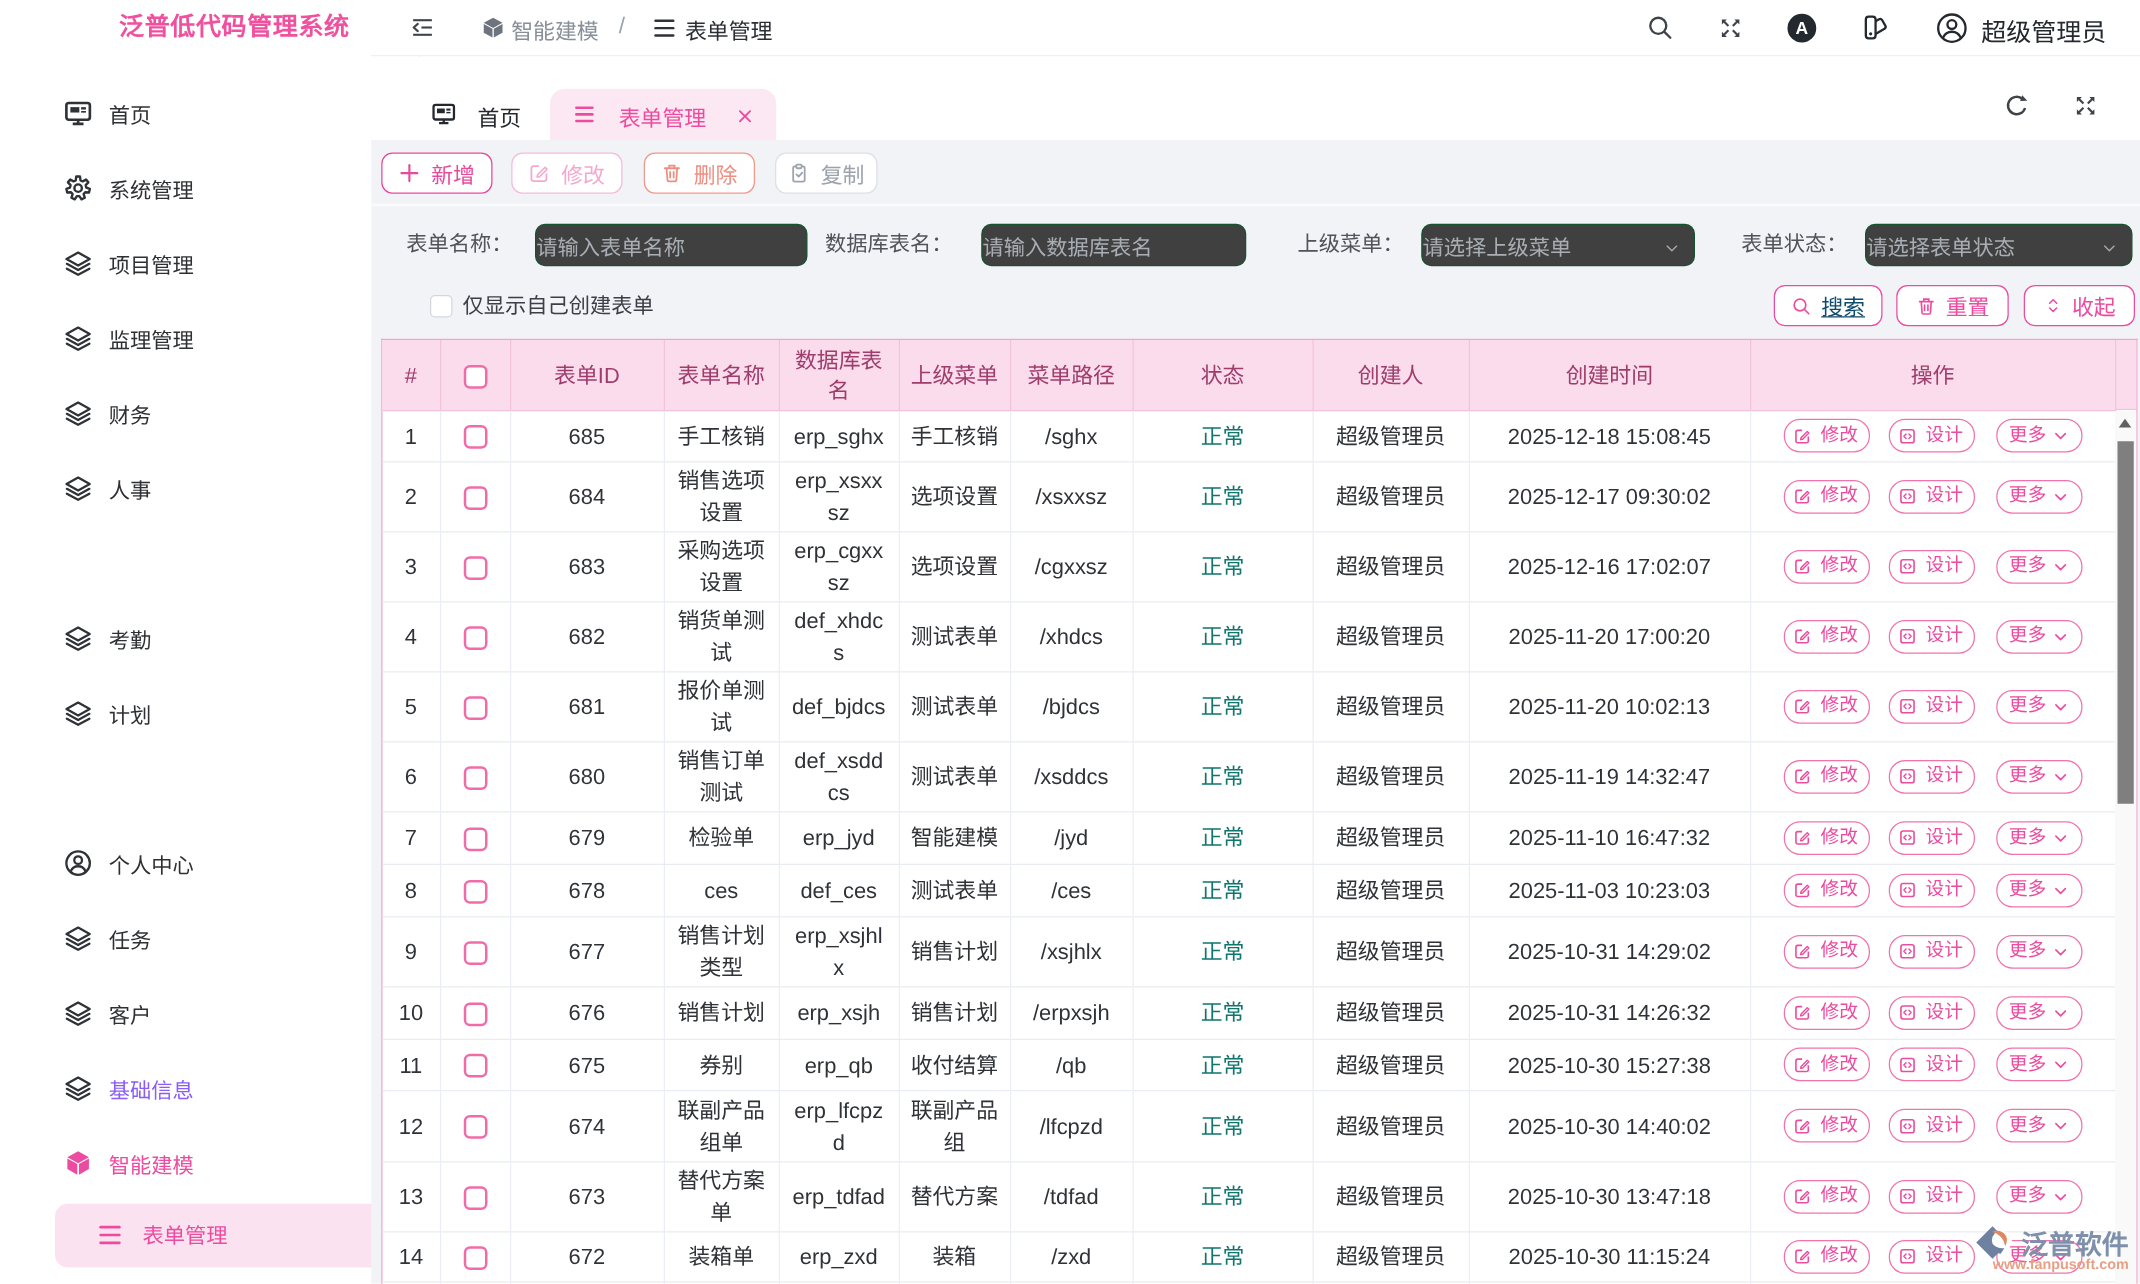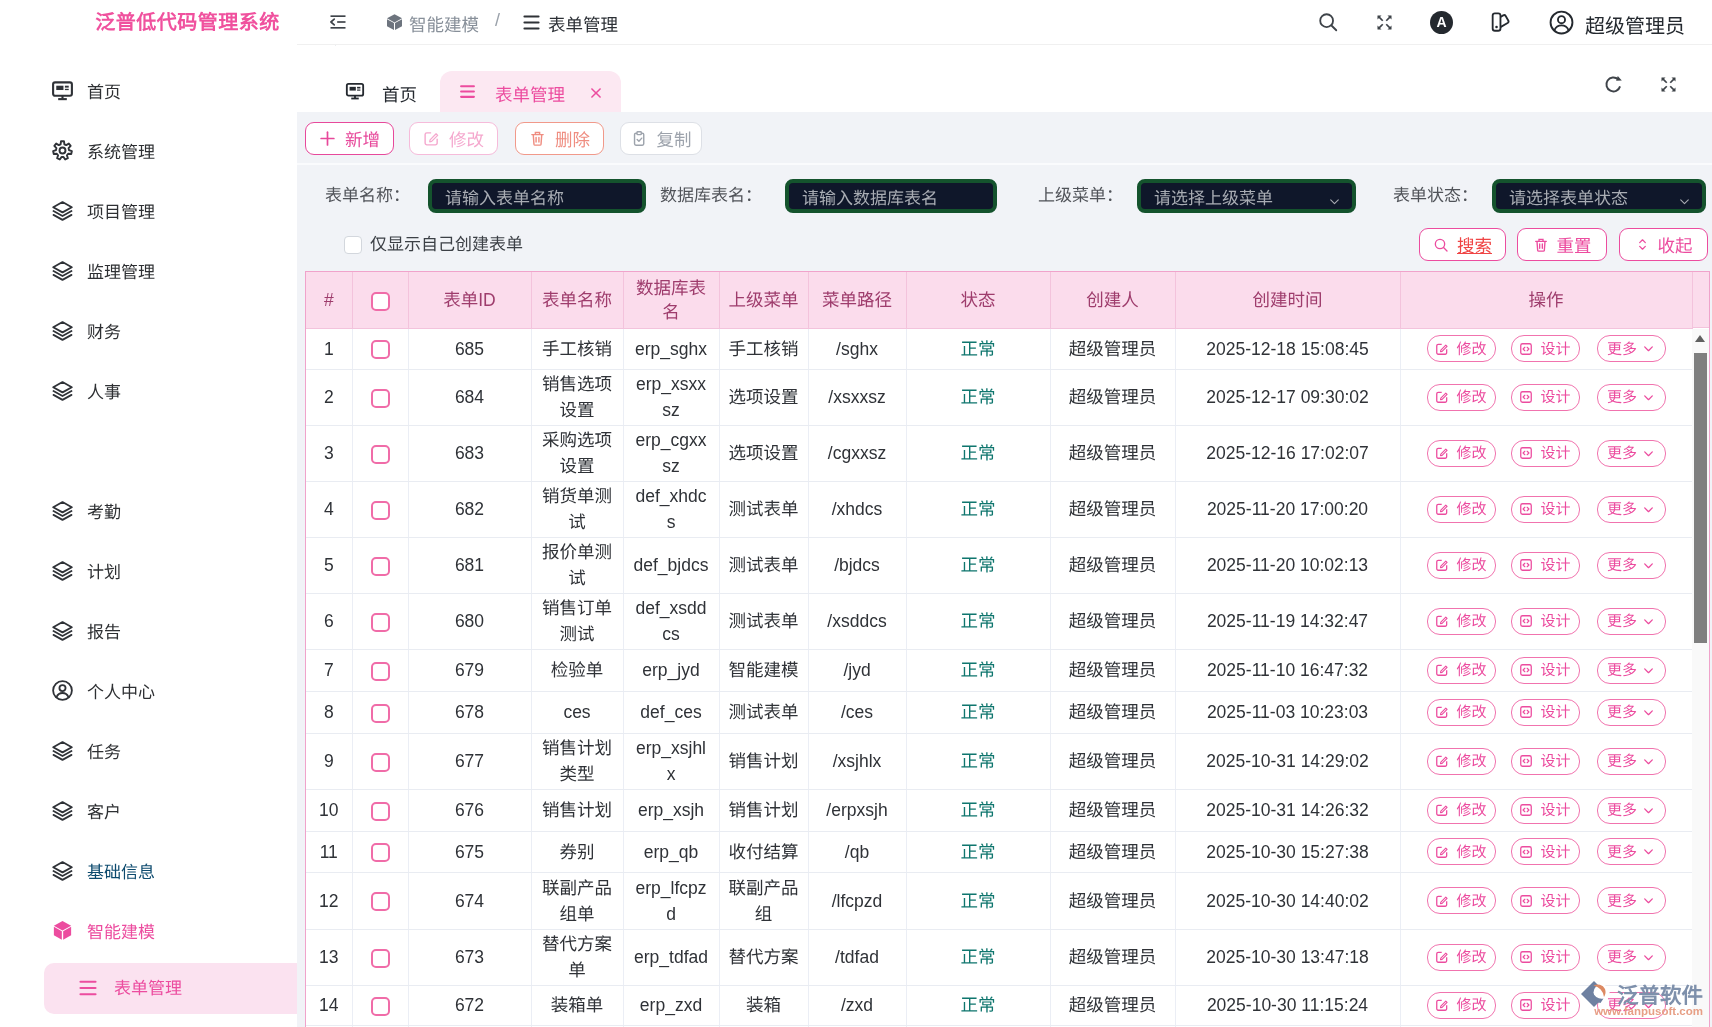--- a/index.html
+++ b/index.html
@@ -18,21 +18,21 @@
 #submenu .mico{position:absolute;left:34px;top:15px;width:20px;height:20px;}
 #submenu .mtxt{position:absolute;left:70px;top:0;line-height:51px;font-size:17px;color:#ec4c9f;}
 
 #topbar{position:absolute;left:297px;top:0;right:0;height:45px;background:#fff;border-bottom:1px solid #f0f0f0;}
 
 #tabbar{position:absolute;left:297px;top:46px;right:0;height:66px;background:#fff;}
 #tab-active{position:absolute;left:143px;top:25px;width:181px;height:41px;background:#fce8f2;border-radius:12px 12px 0 0;}
 
 #content{position:absolute;left:297px;top:112px;right:0;bottom:0;background:#f1f3f7;}
 .btn{position:absolute;height:33px;border-radius:9px;background:#fff;display:flex;align-items:center;justify-content:center;font-size:17.5px;}
-.ipt{position:absolute;height:34px;background:#0f172a;border:4px solid #14532d;border-radius:8px;color:#a9adb4;font-size:17px;display:flex;align-items:center;padding-left:13px;}
+.ipt{position:absolute;height:34px;background:#404040;border:1px solid #14532d;border-radius:8px;color:#a9adb4;font-size:17px;display:flex;align-items:center;}
 .flabel{position:absolute;font-size:17px;color:#505359;line-height:34px;}
 
 #tablewrap{position:absolute;left:8px;top:159px;width:1405px;height:757px;background:#fff;border:1px solid #f0a3cb;border-bottom:none;}
 table{position:relative;border-collapse:collapse;table-layout:fixed;width:1386px;font-size:17.5px;}
 th{background:#fbdcec;color:#9e3c6c;font-weight:normal;border-right:1px solid #f3c3dc;border-bottom:1px solid #f3c3dc;height:56px;line-height:24px;padding:0;}
 td{border-right:1px solid #ebeef5;border-bottom:1px solid #e9ecf2;text-align:center;color:#2f3237;line-height:26px;padding:1px 9px;word-break:break-all;}
 td.st{color:#0f766e;}
 td.pm{padding:1px 8px;}
 
 .opbtn{display:inline-flex;align-items:center;justify-content:center;height:27px;border:1px solid #f173ae;border-radius:13px;color:#ec4c9f;font-size:15px;background:#fff;vertical-align:middle;}
@@ -127,31 +127,20 @@
       <span class="mico"><svg width="23" height="23" viewBox="0 0 24 24" fill="none">
           <path d="M12 3.2 L21.7 8.6 L12 14 L2.3 8.6 Z" stroke="#2f3237" stroke-width="1.9" stroke-linejoin="round"></path>
           <path d="M2.6 12.6 L12 17.8 L21.4 12.6" stroke="#2f3237" stroke-width="1.9" stroke-linejoin="round" stroke-linecap="round"></path>
           <path d="M2.6 16.6 L12 21.8 L21.4 16.6" stroke="#2f3237" stroke-width="1.9" stroke-linejoin="round" stroke-linecap="round"></path>
         </svg></span>
       <span class="mtxt" style="color:#2e3033">计划</span>
       <span class="mchev"><svg width="15" height="15" viewBox="0 0 24 24" fill="none">
           <path d="M5 9 L12 16 L19 9" stroke="#43474d" stroke-width="2" stroke-linecap="round" stroke-linejoin="round"></path>
         </svg></span>
     </div>
-<div class="mitem" style="top:600px">
-      <span class="mico"><svg width="23" height="23" viewBox="0 0 24 24" fill="none">
-          <path d="M12 3.2 L21.7 8.6 L12 14 L2.3 8.6 Z" stroke="#2f3237" stroke-width="1.9" stroke-linejoin="round"></path>
-          <path d="M2.6 12.6 L12 17.8 L21.4 12.6" stroke="#2f3237" stroke-width="1.9" stroke-linejoin="round" stroke-linecap="round"></path>
-          <path d="M2.6 16.6 L12 21.8 L21.4 16.6" stroke="#2f3237" stroke-width="1.9" stroke-linejoin="round" stroke-linecap="round"></path>
-        </svg></span>
-      <span class="mtxt" style="color:#2e3033">报告</span>
-      <span class="mchev"><svg width="15" height="15" viewBox="0 0 24 24" fill="none">
-          <path d="M5 9 L12 16 L19 9" stroke="#43474d" stroke-width="2" stroke-linecap="round" stroke-linejoin="round"></path>
-        </svg></span>
-    </div>
 <div class="mitem" style="top:660px">
       <span class="mico"><svg width="23" height="23" viewBox="0 0 24 24" fill="none">
           <circle cx="12" cy="12" r="9.8" stroke="#2f3237" stroke-width="1.9"></circle>
           <circle cx="12" cy="9.5" r="3.2" stroke="#2f3237" stroke-width="1.9"></circle>
           <path d="M5.8 18.8 C7.2 15.5 9.5 14.6 12 14.6 C14.5 14.6 16.8 15.5 18.2 18.8" stroke="#2f3237" stroke-width="1.9" stroke-linecap="round"></path>
         </svg></span>
       <span class="mtxt" style="color:#2e3033">个人中心</span>
     </div>
 <div class="mitem" style="top:720px">
       <span class="mico"><svg width="23" height="23" viewBox="0 0 24 24" fill="none">
@@ -174,21 +163,21 @@
       <span class="mchev"><svg width="15" height="15" viewBox="0 0 24 24" fill="none">
           <path d="M5 9 L12 16 L19 9" stroke="#43474d" stroke-width="2" stroke-linecap="round" stroke-linejoin="round"></path>
         </svg></span>
     </div>
 <div class="mitem" style="top:840px">
       <span class="mico"><svg width="23" height="23" viewBox="0 0 24 24" fill="none">
           <path d="M12 3.2 L21.7 8.6 L12 14 L2.3 8.6 Z" stroke="#2f3237" stroke-width="1.9" stroke-linejoin="round"></path>
           <path d="M2.6 12.6 L12 17.8 L21.4 12.6" stroke="#2f3237" stroke-width="1.9" stroke-linejoin="round" stroke-linecap="round"></path>
           <path d="M2.6 16.6 L12 21.8 L21.4 16.6" stroke="#2f3237" stroke-width="1.9" stroke-linejoin="round" stroke-linecap="round"></path>
         </svg></span>
-      <span class="mtxt" style="color:#0c4a6e">基础信息</span>
+      <span class="mtxt" style="color:#8b5cf6">基础信息</span>
       <span class="mchev"><svg width="15" height="15" viewBox="0 0 24 24" fill="none">
           <path d="M5 9 L12 16 L19 9" stroke="#43474d" stroke-width="2" stroke-linecap="round" stroke-linejoin="round"></path>
         </svg></span>
     </div>
 <div class="mitem" style="top:900px">
       <span class="mico"><svg width="23" height="23" viewBox="0 0 24 24" fill="none">
           <path d="M12 2 L21 7 L12 12 L3 7 Z" fill="#ec4c9f"></path>
           <path d="M3 8.2 L11.3 12.8 V21.6 L3 17 Z" fill="#ec4c9f"></path>
           <path d="M21 8.2 L12.7 12.8 V21.6 L21 17 Z" fill="#ec4c9f"></path>
         </svg></span>
@@ -336,21 +325,21 @@
 <span class="flabel" style="left:741px;top:67px;">上级菜单：</span>
 <div class="ipt" style="left:840px;top:67px;width:219px;">请选择上级菜单<span style="position:absolute;right:11px;top:10px;"><svg width="13" height="13" viewBox="0 0 24 24" fill="none">
           <path d="M5 9 L12 16 L19 9" stroke="#a8abb2" stroke-width="2" stroke-linecap="round" stroke-linejoin="round"></path>
         </svg></span></div>
 <span class="flabel" style="left:1096px;top:67px;">表单状态：</span>
 <div class="ipt" style="left:1195px;top:67px;width:214px;">请选择表单状态<span style="position:absolute;right:11px;top:10px;"><svg width="13" height="13" viewBox="0 0 24 24" fill="none">
           <path d="M5 9 L12 16 L19 9" stroke="#a8abb2" stroke-width="2" stroke-linecap="round" stroke-linejoin="round"></path>
         </svg></span></div>
 <span class="abs" style="left:47px;top:124px;width:18px;height:18px;border:1px solid #d3d7dd;border-radius:4px;background:#fff;"></span>
 <span class="abs" style="left:73px;top:116px;font-size:17px;color:#3c4046;line-height:34px;">仅显示自己创建表单</span>
-<div class="btn" style="left:1122px;top:116px;width:87px;border:1px solid #ec4c9f;color:#ef4444;gap:8px;text-decoration:underline;">
+<div class="btn" style="left:1122px;top:116px;width:87px;border:1px solid #ec4c9f;color:#0c4a6e;gap:8px;text-decoration:underline;">
       <svg width="16" height="16" viewBox="0 0 24 24" fill="none">
         <circle cx="10.5" cy="10.5" r="7" stroke="#ec4c9f" stroke-width="2"></circle>
         <line x1="15.8" y1="15.8" x2="21" y2="21" stroke="#ec4c9f" stroke-width="2" stroke-linecap="round"></line>
       </svg>
       <span>搜索</span>
     </div>
 <div class="btn" style="left:1220px;top:116px;width:90px;border:1px solid #ec4c9f;color:#ec4c9f;gap:8px;">
       <svg width="16" height="16" viewBox="0 0 24 24" fill="none">
         <path d="M4 6.5 H20" stroke="#ec4c9f" stroke-width="2" stroke-linecap="round"></path>
         <path d="M9 6 V3.5 H15 V6" stroke="#ec4c9f" stroke-width="2"></path>

